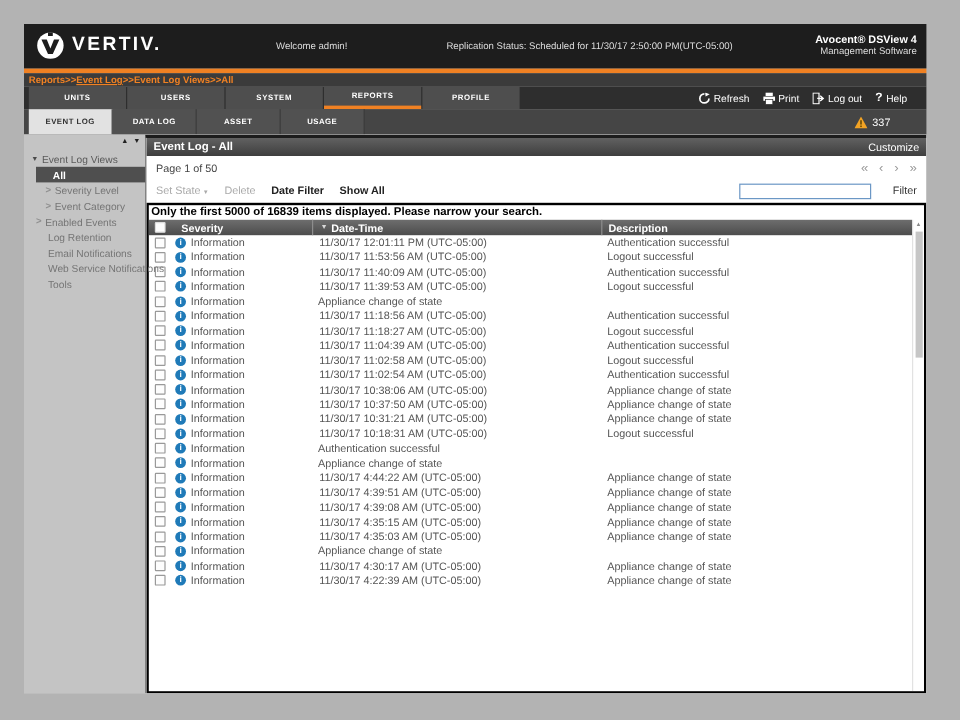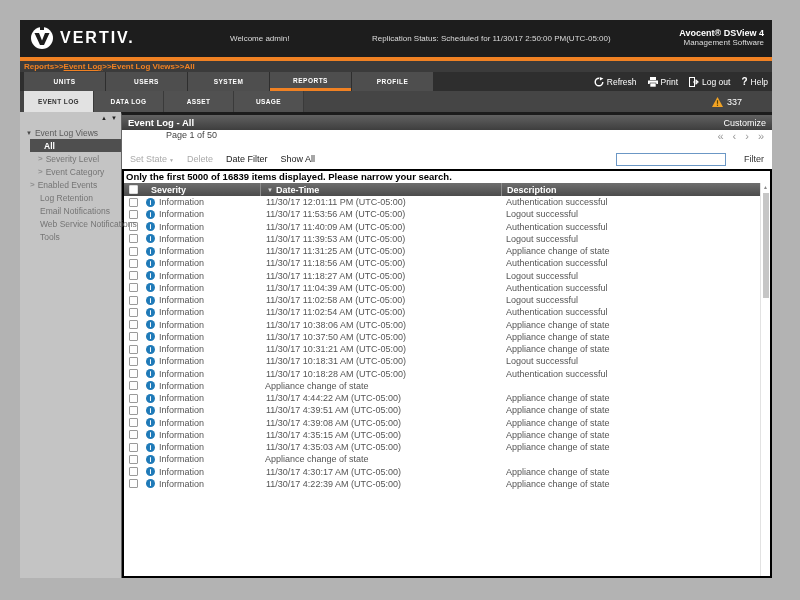--- a/index.html
+++ b/index.html
@@ -22,21 +22,21 @@
   .orange-rule{height:4px;background:#f08123;flex:none;}
 
   
   .breadcrumb{height:11px;background:#3b3b3b;display:flex;align-items:center;padding-left:4px;font-size:8px;color:#f08123;font-weight:bold;flex:none;}
   .crumb-link{text-decoration:underline;cursor:pointer;}
 
   
   .navbar{height:19px;background:#2e2e2e;display:flex;align-items:stretch;padding-left:4px;flex:none;}
   .navtab{width:81px;margin-right:1px;background:#4e4e4e;color:#fff;font-size:6.5px;font-weight:bold;letter-spacing:.5px;display:flex;align-items:center;justify-content:center;cursor:pointer;box-sizing:border-box;}
   .navtab.active{border-bottom:3px solid #f08123;}
-  .nav-actions{margin-left:auto;display:flex;align-items:center;gap:11px;padding-right:4px;color:#fff;font-size:8.5px;}
+  .nav-actions{margin-left:auto;display:flex;align-items:center;gap:11px;padding-right:16px;color:#fff;font-size:8.5px;}
   .nav-action{display:flex;align-items:center;gap:3px;cursor:pointer;}
   .qmark{font-weight:bold;font-size:10px;}
 
   
   .subbar{height:21px;background:#454545;display:flex;align-items:stretch;padding-left:4px;flex:none;}
   .subtab{width:69px;background:#515151;border-right:1px solid #3a3a3a;color:#fff;font-size:6.5px;font-weight:bold;letter-spacing:.4px;display:flex;align-items:center;justify-content:center;cursor:pointer;}
   .subtab.active{background:#e2e2e2;color:#333;}
   .sub-alert{margin-left:auto;display:flex;align-items:center;gap:4px;padding-right:30px;color:#fff;font-size:9px;}
 
   
@@ -52,27 +52,27 @@
   .ind-root{padding-left:6px;color:#5a5a5a;}
   .ind-chev2{padding-left:18px;}
   .ind-chev1{padding-left:10px;}
   .ind-plain{padding-left:20px;}
   .titem.selected{background:#4f4f4f;color:#fff;font-weight:bold;margin-left:10px;padding-left:14px;}
 
   
   .main{flex:1;display:flex;flex-direction:column;background:#fff;border-top:3px solid #1c1c1c;border-left:1px solid #666;overflow:hidden;}
   .titlebar{height:15px;flex:none;background:linear-gradient(#616161,#3e3e3e);color:#fff;display:flex;align-items:center;padding:0 6px;font-size:9.5px;font-weight:bold;}
   .customize{margin-left:auto;font-weight:normal;font-size:9px;cursor:pointer;}
-  .pagerow{height:19px;flex:none;display:flex;align-items:flex-start;padding:0 8px;font-size:9px;color:#444;margin-left:36px;}
+  .pagerow{height:19px;flex:none;display:flex;align-items:center;padding:0 8px;font-size:9px;color:#444;}
   .pager{margin-left:auto;display:flex;gap:9px;color:#999;font-size:11px;}
   .pager span{cursor:pointer;}
   .toolbar{height:20px;flex:none;display:flex;align-items:center;gap:13px;padding:0 8px;font-size:9px;}
   .tool{cursor:pointer;}
   .tool.disabled{color:#aaa;cursor:default;}
-  .tool.enabled{color:#222;font-weight:normal;}
+  .tool.enabled{color:#222;font-weight:bold;}
   .dd{font-size:5px;color:#aaa;margin-left:2px;}
   .filterwrap{margin-left:auto;display:flex;align-items:center;gap:18px;}
   .filterwrap input{width:104px;height:11px;border:1px solid #6b97c5;font-size:9px;padding:0 2px;font-family:"Liberation Sans",sans-serif;}
   .filterlabel{color:#333;font-size:9px;}
 
   
   .tablebox{flex:1;border:2px solid #000000;display:flex;flex-direction:column;overflow:hidden;}
   .warnrow{height:12px;flex:none;line-height:12px;font-size:9.5px;font-weight:bold;color:#000;padding-left:2px;white-space:nowrap;}
   .tbody-wrap{flex:1;display:flex;overflow:hidden;}
   .tmain{flex:1;display:flex;flex-direction:column;overflow:hidden;}
@@ -329,21 +329,20 @@
                 </div>
 
                 <div class="trow">
                   <span class="c-check">
                     <span class="cb"></span>
                   </span>
                   <span class="c-sev">
                     <span class="info">i</span>
                     <span>Information</span>
                   </span>
-                  <span class="c-date">11/30/17 11:31:25 AM (UTC-05:00)</span>
                   <span class="c-desc">Appliance change of state</span>
                 </div>
 
                 <div class="trow">
                   <span class="c-check">
                     <span class="cb"></span>
                   </span>
                   <span class="c-sev">
                     <span class="info">i</span>
                     <span>Information</span>
@@ -449,21 +448,20 @@
                 </div>
 
                 <div class="trow">
                   <span class="c-check">
                     <span class="cb"></span>
                   </span>
                   <span class="c-sev">
                     <span class="info">i</span>
                     <span>Information</span>
                   </span>
-                  <span class="c-date">11/30/17 10:18:28 AM (UTC-05:00)</span>
                   <span class="c-desc">Authentication successful</span>
                 </div>
 
                 <div class="trow">
                   <span class="c-check">
                     <span class="cb"></span>
                   </span>
                   <span class="c-sev">
                     <span class="info">i</span>
                     <span>Information</span>

